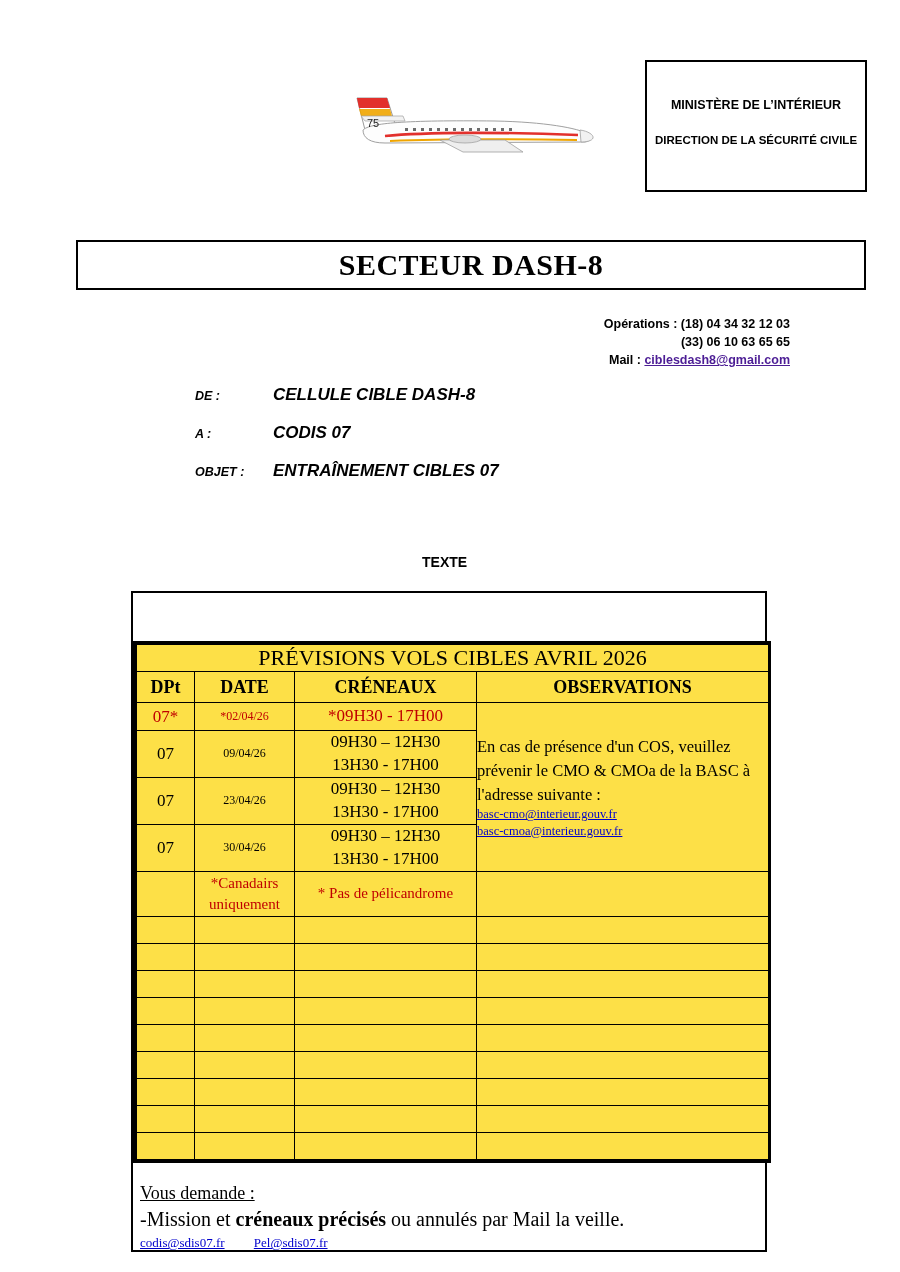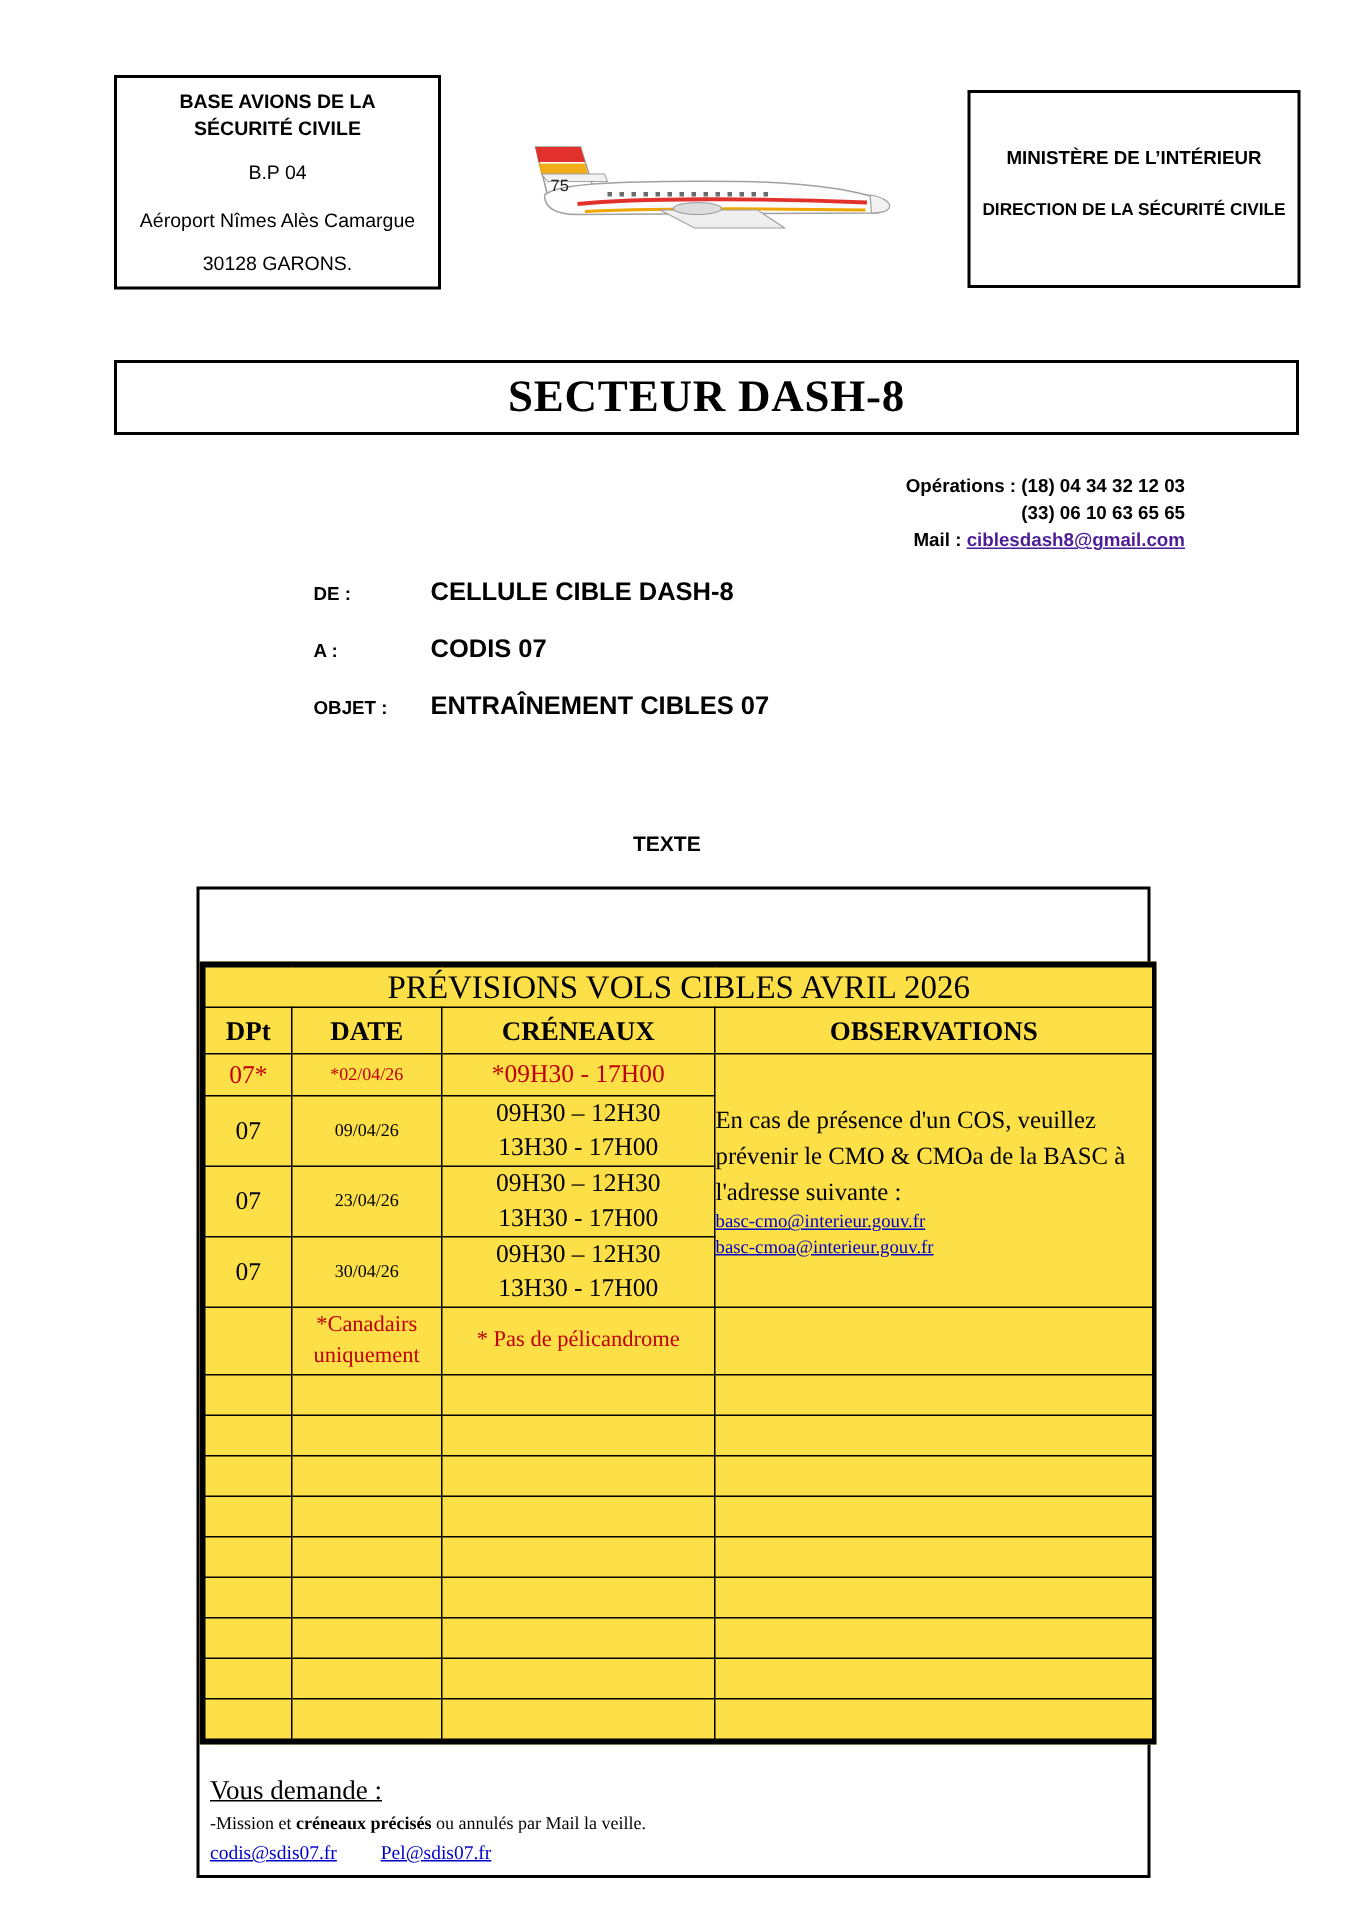--- a/index.html
+++ b/index.html
@@ -100,24 +100,25 @@
     line-height: 1.45;
   }
   .contact a {
     color: #4c1d95;
     text-decoration: underline;
   }
 
   
   .meta {
     position: absolute;
-    left: 209px;
+    left: 195px;
     top: 385px;
     width: 660px;
     font-family: "Liberation Sans", sans-serif;
+    font-style: italic;
   }
   .meta-row {
     position: relative;
     height: 38px;
   }
   .meta-label {
     position: absolute;
     left: 0;
     top: 4px;
     font-size: 12.5px;
@@ -240,46 +241,39 @@
     left: 140px;
     top: 1183px;
     width: 620px;
     font-family: "Liberation Serif", serif;
   }
   .footer .f1 {
     font-size: 18px;
     text-decoration: underline;
   }
   .footer .f2 {
-    font-size: 12px;
+    font-size: 20px;
     margin-top: 4px;
   }
   .footer .f2 b { font-weight: bold; }
   .footer .f3 {
     margin-top: 4px;
     font-size: 13px;
   }
   .footer .f3 a {
     color: #0000cc;
     text-decoration: underline;
     margin-right: 26px;
   }
 </style>
 </head>
 <body>
 
 <div class="header-row">
 
-  <div class="box-left">
-    <div class="line t1">BASE AVIONS DE LA</div>
-    <div class="line t1">SÉCURITÉ CIVILE</div>
-    <div class="line">B.P 04</div>
-    <div class="line t4">Aéroport Nîmes Alès Camargue</div>
-    <div class="line">30128 GARONS.</div>
-  </div>
 
   <svg class="plane" viewBox="0 0 260 70">
 
     <path d="M12 8 L42 8 L52 40 L20 40 Z" fill="#ffffff" stroke="#9a9a9a" stroke-width="1"></path>
     <path d="M12 8 L42 8 L45 18 L14 18 Z" fill="#e2302c"></path>
     <path d="M14 19 L45 19 L47 26 L16 26 Z" fill="#f0a500" opacity="0.9"></path>
 
     <path d="M18 40 C25 33 60 30 150 31 C200 32 232 38 244 44 C248 46 247 51 240 52 L40 53 C25 53 18 48 18 40 Z" fill="#fdfdfd" stroke="#a0a0a0" stroke-width="1"></path>
 
     <path d="M235 40 C243 41 249 45 248 48 C247 51 241 52 236 52 Z" fill="#f2f2f2" stroke="#a0a0a0" stroke-width="0.8"></path>

